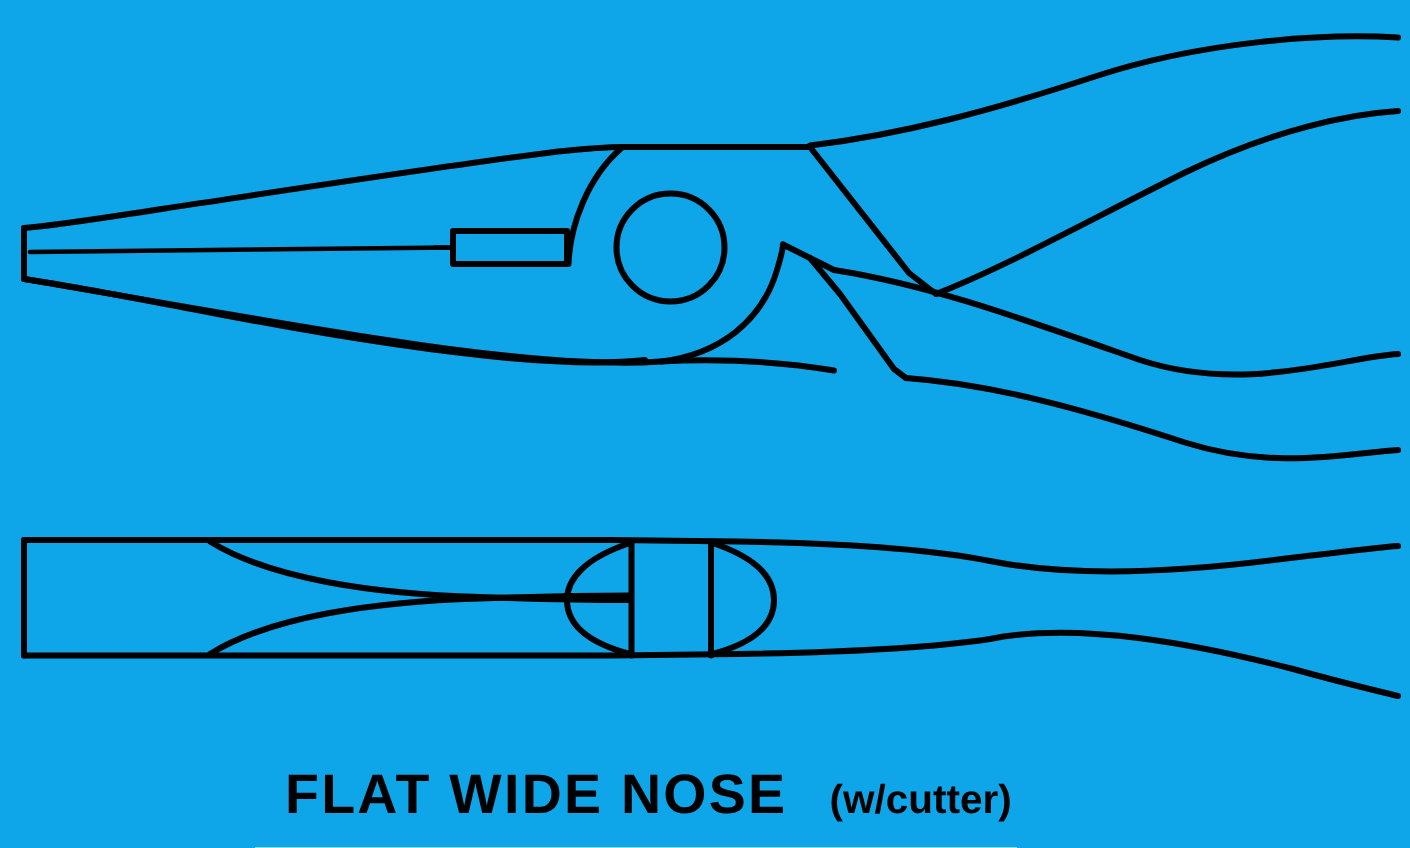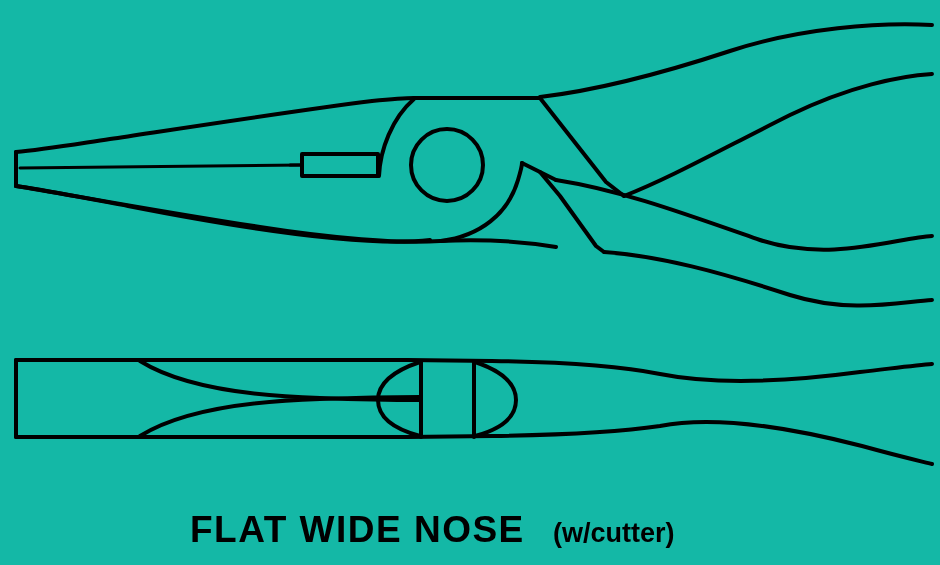--- a/index.html
+++ b/index.html
@@ -8,21 +8,21 @@
     padding: 0;
     background: #ffffff;
   }
   body {
     font-family: "Liberation Sans", sans-serif;
   }
   #illustration-page {
     position: relative;
     width: 940px;
     height: 565px;
-    background: #14b8a6;
+    background: #0ea5e9;
     overflow: hidden;
   }
   #pliers-svg {
     position: absolute;
     left: 0;
     top: 0;
     width: 940px;
     height: 565px;
     display: block;
   }

